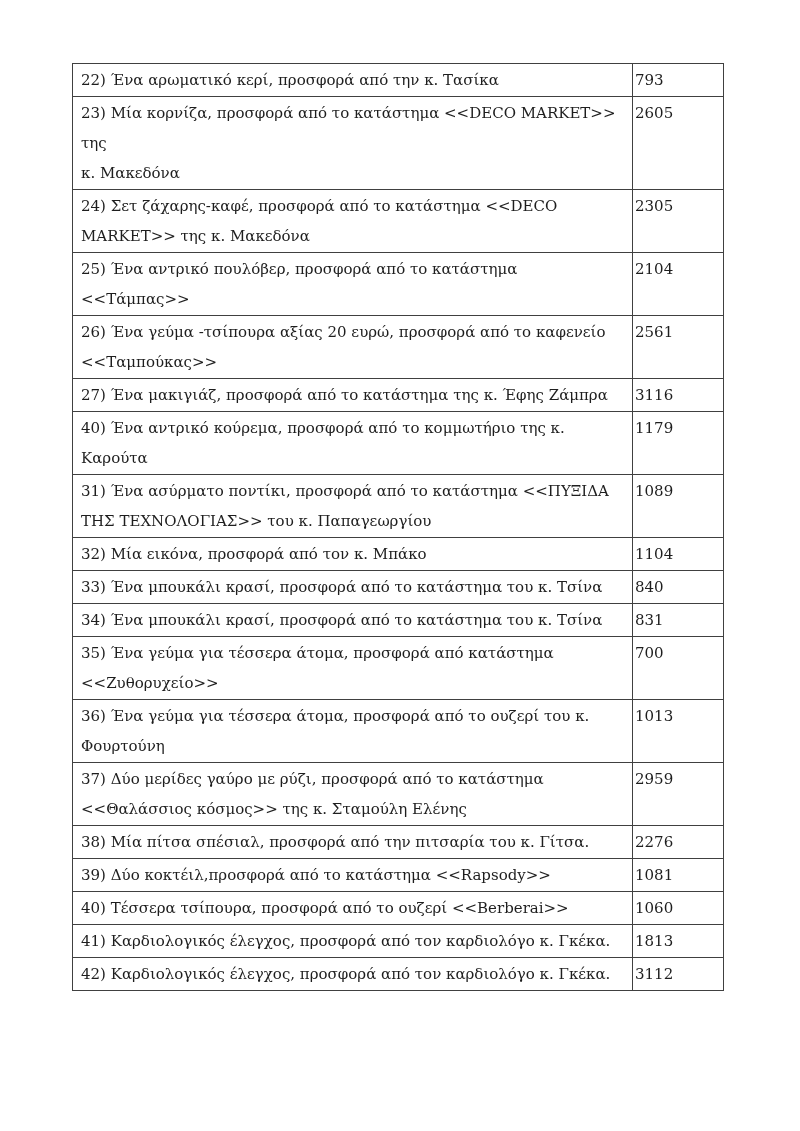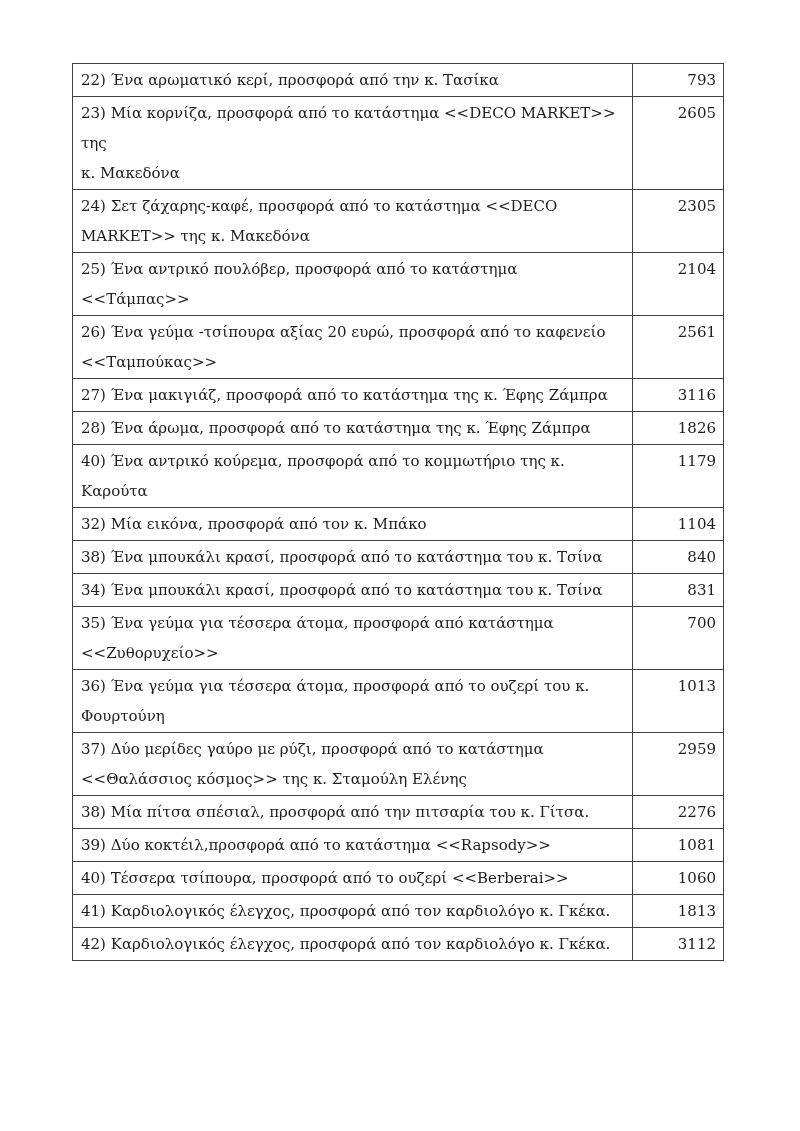--- a/index.html
+++ b/index.html
@@ -33,21 +33,21 @@
     vertical-align: top;
     overflow: hidden;
   }
   td.item-cell {
     padding: 1px 6px 1px 8px;
     text-align: left;
     white-space: pre-line;
   }
   td.num-cell {
     padding: 1px 7px 1px 2px;
-    text-align: right;
+    text-align: left;
   }
 </style>
 </head>
 <body>
 
 <div class="page">
   <table class="prize-table">
     <colgroup>
       <col class="col-item">
       <col class="col-num">
@@ -74,34 +74,35 @@
         <tr>
           <td class="item-cell">26) Ένα γεύμα -τσίπουρα αξίας 20 ευρώ, προσφορά από το καφενείο
 &lt;&lt;Ταμπούκας&gt;&gt;</td>
           <td class="num-cell">2561</td>
         </tr>
         <tr>
           <td class="item-cell">27) Ένα μακιγιάζ, προσφορά από το κατάστημα της κ. Έφης Ζάμπρα</td>
           <td class="num-cell">3116</td>
         </tr>
         <tr>
-          <td class="item-cell">28) Ένα άρωμα, προσφορά από το κατάστημα της κ. Έφης Ζάμπρα</td>
-          <td class="num-cell">1826</td>
-        </tr>
-        <tr>
           <td class="item-cell">40) Ένα αντρικό κούρεμα, προσφορά από το κομμωτήριο της κ.
 Καρούτα</td>
           <td class="num-cell">1179</td>
+        </tr>
+        <tr>
+          <td class="item-cell">31) Ένα ασύρματο ποντίκι, προσφορά από το κατάστημα &lt;&lt;ΠΥΞΙΔΑ
+ΤΗΣ ΤΕΧΝΟΛΟΓΙΑΣ&gt;&gt; του κ. Παπαγεωργίου</td>
+          <td class="num-cell">1089</td>
         </tr>
         <tr>
           <td class="item-cell">32) Μία εικόνα, προσφορά από τον κ. Μπάκο</td>
           <td class="num-cell">1104</td>
         </tr>
         <tr>
-          <td class="item-cell">38) Ένα μπουκάλι κρασί, προσφορά από το κατάστημα του κ. Τσίνα</td>
+          <td class="item-cell">33) Ένα μπουκάλι κρασί, προσφορά από το κατάστημα του κ. Τσίνα</td>
           <td class="num-cell">840</td>
         </tr>
         <tr>
           <td class="item-cell">34) Ένα μπουκάλι κρασί, προσφορά από το κατάστημα του κ. Τσίνα</td>
           <td class="num-cell">831</td>
         </tr>
         <tr>
           <td class="item-cell">35) Ένα γεύμα για τέσσερα άτομα, προσφορά από κατάστημα
 &lt;&lt;Ζυθορυχείο&gt;&gt;</td>
           <td class="num-cell">700</td>

